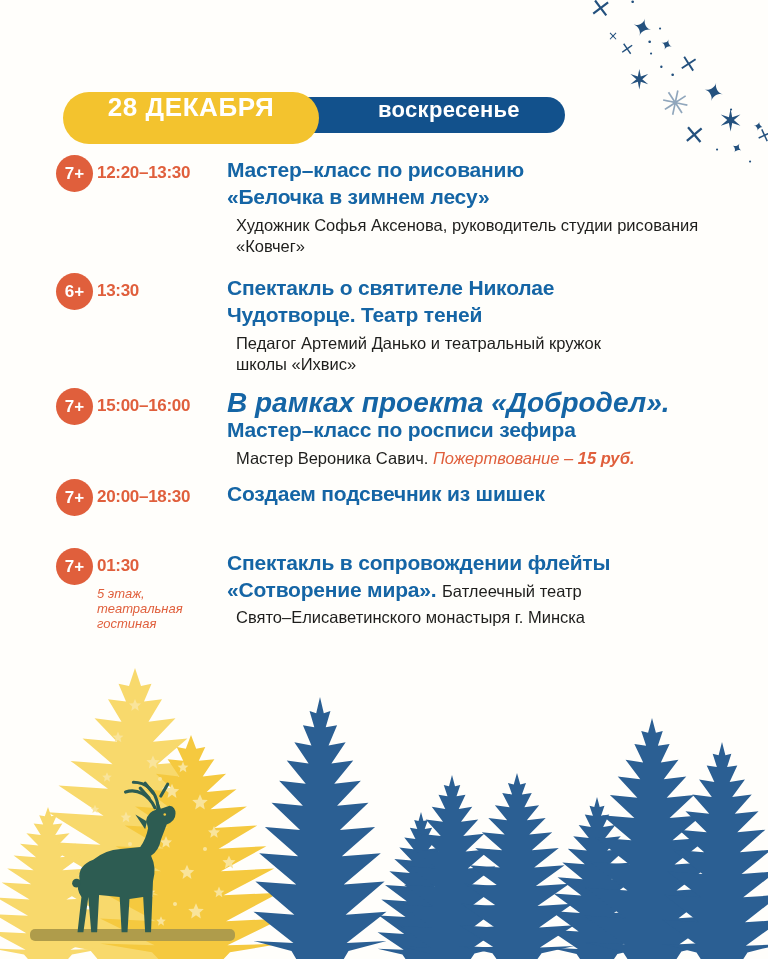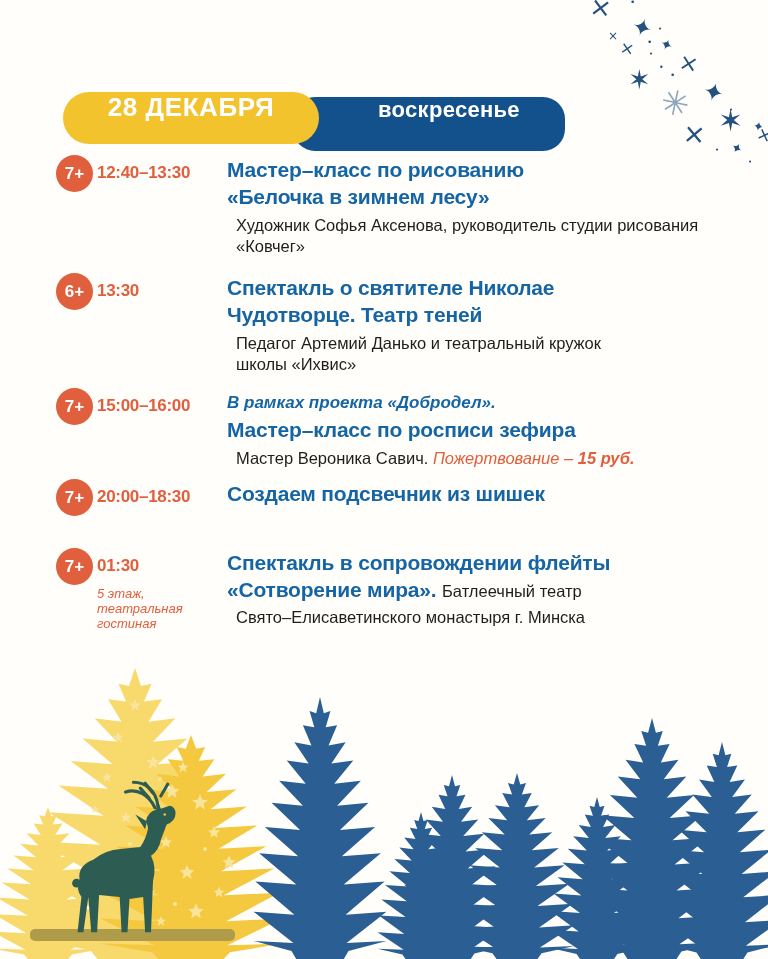--- a/index.html
+++ b/index.html
@@ -12,21 +12,21 @@
   #star-trail{position:absolute;inset:0;pointer-events:none;z-index:1;}
   #star-trail .star{
     position:absolute;line-height:1;display:block;
     color:var(--star);font-family:"DejaVu Sans",sans-serif;
   }
   
   .header{position:absolute;left:63px;top:92px;width:462px;height:52px;z-index:2;}
   .pill{position:absolute;display:flex;align-items:flex-start;justify-content:center;
     color:#fff;font-weight:bold;}
   .pill.navy{
-    left:230px;top:5px;width:232px;height:54px;border-radius:22px;
+    left:230px;top:5px;width:232px;height:36px;border-radius:22px;
     background:var(--navy);font-size:22px;padding-left:40px;letter-spacing:.3px;
   }
   .pill.yellow{
     left:0;top:0;width:256px;height:52px;border-radius:27px;
     background:var(--yellow);font-size:26px;letter-spacing:.6px;
   }
   
   .event{position:absolute;left:56px;right:30px;display:flex;z-index:2;}
   .left{width:171px;flex:none;display:flex;align-items:flex-start;}
   .badge{
@@ -34,21 +34,21 @@
     background:var(--orange);color:#fff;font-weight:bold;font-size:17px;
     display:flex;align-items:center;justify-content:center;margin-top:-1px;
   }
   .timecol{margin-left:4px;}
   .time{color:var(--orange);font-weight:bold;font-size:17px;padding-top:7px;
     letter-spacing:-.3px;white-space:nowrap;}
   .note{color:var(--orange);font-style:italic;font-size:13px;line-height:15px;
     margin-top:10px;white-space:pre-line;}
   .content{flex:1;}
   .title{color:var(--titleBlue);font-weight:bold;font-size:21px;line-height:27px;letter-spacing:-.2px;}
-  .lead{color:var(--titleBlue);font-style:italic;font-weight:600;font-size:17px;line-height:27px;}
+  .lead{color:var(--titleBlue);font-style:italic;font-weight:600;font-size:28px;line-height:27px;}
   .sub{color:var(--textDark);font-size:16.5px;line-height:21px;margin-top:5px;margin-left:9px;}
   .inline-sub{color:var(--textDark);font-weight:normal;font-size:16.5px;letter-spacing:0;}
   .donation{color:var(--orange);font-style:italic;}
   .donation strong{font-style:italic;}
   
   .forest{position:absolute;left:0;bottom:0;width:768px;height:300px;z-index:1;display:block;}
   .t-blue{fill:var(--treeBlue);}
   .t-yel{fill:var(--treeYellow);}
   .t-yel-light{fill:var(--treeYellowLight);}
   .t-star{fill:var(--starPale);}
@@ -93,21 +93,21 @@
     </div>
     <div class="pill yellow">
       <span>28 ДЕКАБРЯ</span>
     </div>
   </div>
 
   <div class="event" style="top:156px">
     <div class="left">
       <div class="badge">7+</div>
       <div class="timecol">
-          <div class="time">12:40–13:30</div>
+          <div class="time">12:20–13:30</div>
         </div>
     </div>
     <div class="content">
       <div class="title"><span>Мастер–класс по рисованию</span><br><span>«Белочка в зимнем лесу»</span></div>
       <div class="sub"><span>Художник Софья Аксенова, руководитель студии рисования</span><br><span>«Ковчег»</span></div>
     </div>
   </div>
 
   <div class="event" style="top:274px">
     <div class="left">

